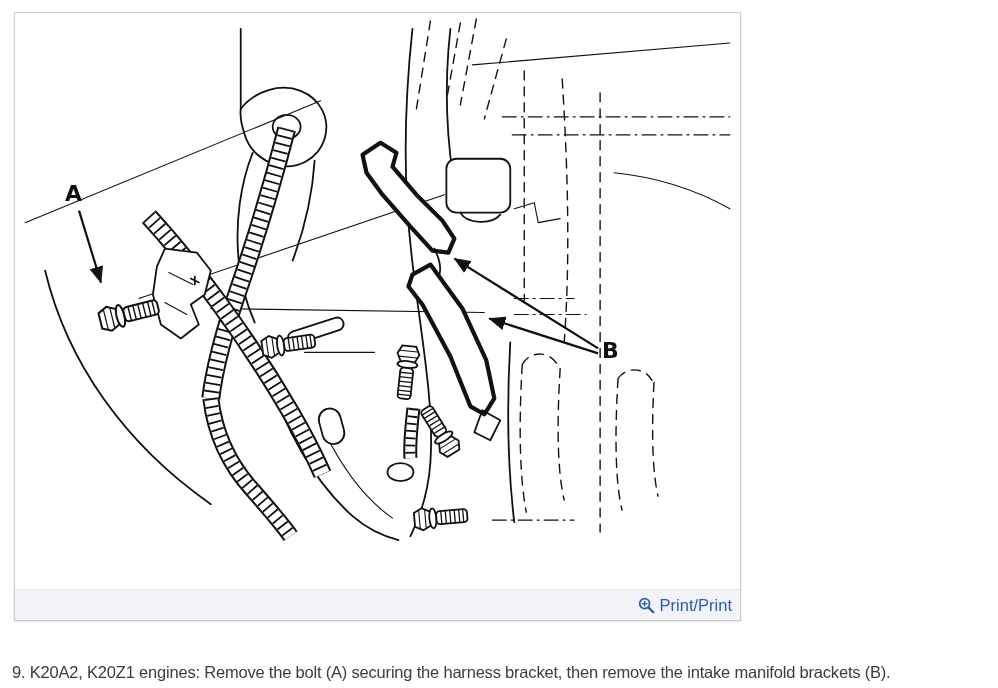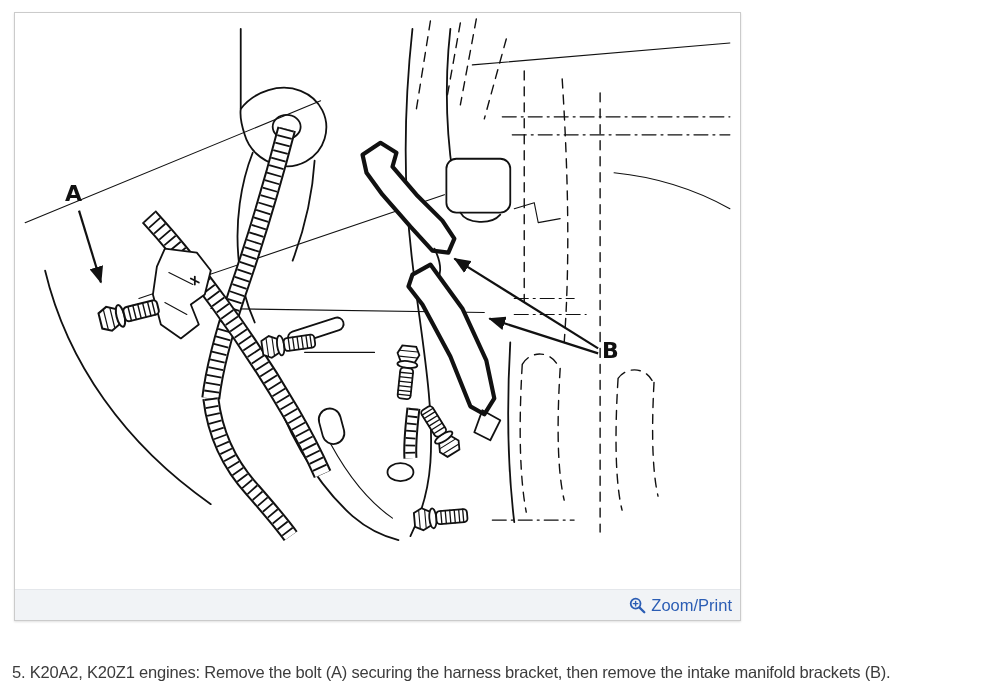--- a/index.html
+++ b/index.html
@@ -152,18 +152,18 @@
     </svg>
   </div>
 
   <div class="figure-footer">
     <a class="zoom-link">
       <svg width="17" height="17" viewBox="0 0 18 18">
         <circle cx="7" cy="7" r="5.2" fill="none" stroke="#2b5db4" stroke-width="1.9"></circle>
         <line x1="11.2" y1="11.2" x2="16.2" y2="16.2" stroke="#2b5db4" stroke-width="2.4" stroke-linecap="round"></line>
         <path d="M7,4.6 V9.4 M4.6,7 H9.4" stroke="#2b5db4" stroke-width="1.5" stroke-linecap="round"></path>
       </svg>
-      <span>Zoom/Print</span>
+      <span>Print/Print</span>
     </a>
   </div>
 </div>
 
-<p class="caption">5. K20A2, K20Z1 engines: Remove the bolt (A) securing the harness bracket, then remove the intake manifold brackets (B).</p>
+<p class="caption">9. K20A2, K20Z1 engines: Remove the bolt (A) securing the harness bracket, then remove the intake manifold brackets (B).</p>
 
 </body></html>

